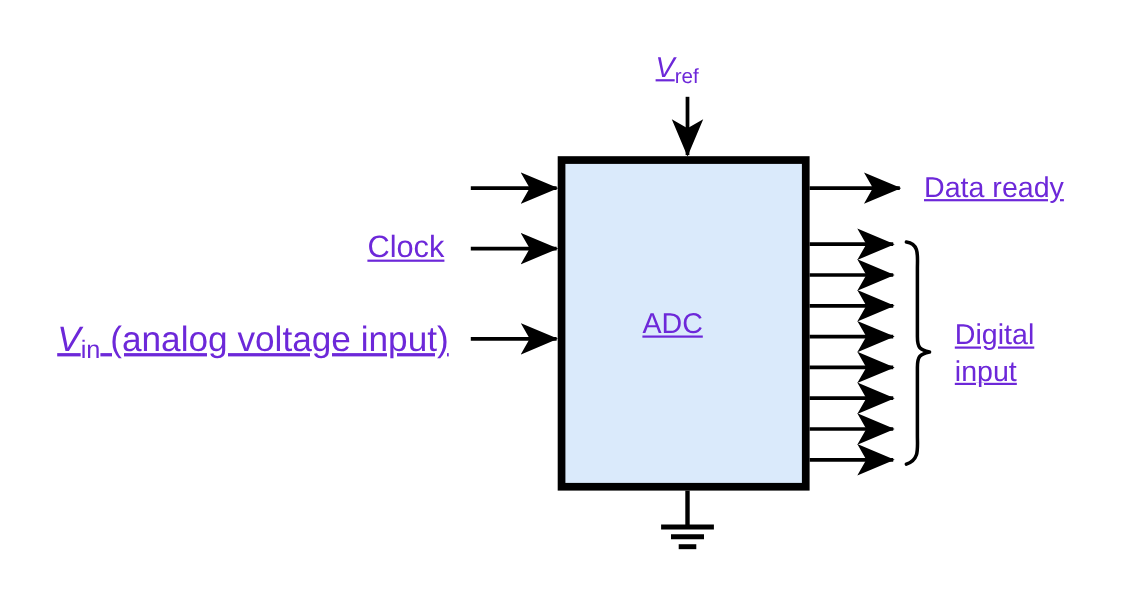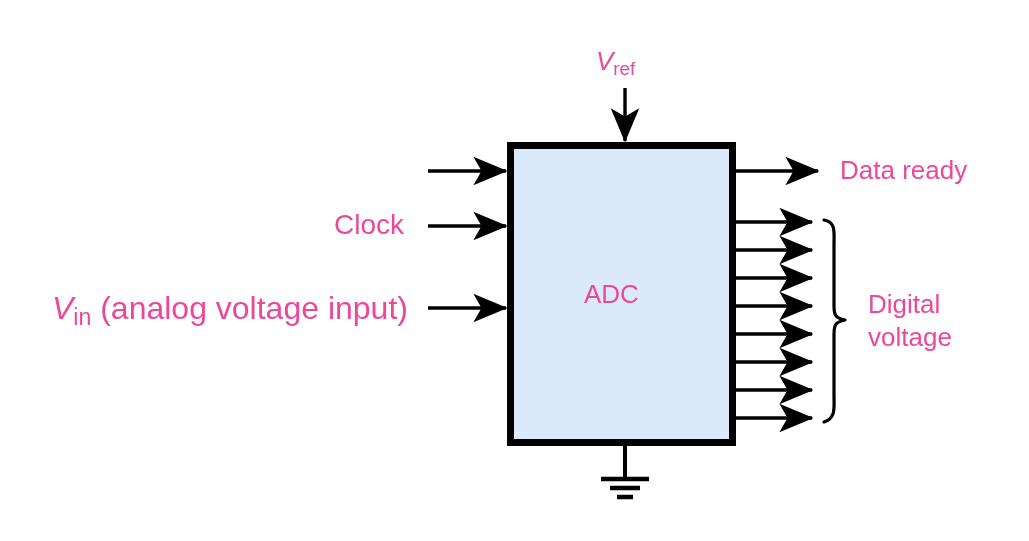--- a/index.html
+++ b/index.html
@@ -24,21 +24,22 @@
     position: absolute;
     left: 0;
     top: 0;
     width: 1029px;
     height: 541px;
   }
   .lbl {
     position: absolute;
     white-space: pre;
     line-height: 1;
-    color: #ec4899;
+    color: #6d28d9;
+    text-decoration: underline;
   }
   .lbl-var {
     font-style: italic;
   }
   .lbl-sub {
     font-style: normal;
     font-size: 0.72em;
     vertical-align: baseline;
     position: relative;
     top: 0.26em;
@@ -132,15 +133,15 @@
   <div class="lbl" id="label-clock">Clock</div>
 
   <div class="lbl" id="label-vin"><span class="lbl-var">V</span><span class="lbl-sub">in</span><span> (analog voltage input)</span></div>
 
   <div class="lbl" id="label-vref"><span class="lbl-var">V</span><span class="lbl-sub">ref</span></div>
 
   <div class="lbl" id="label-adc">ADC</div>
 
   <div class="lbl" id="label-data-ready">Data ready</div>
 
-  <div class="lbl" id="label-digital-output"><span>Digital</span><br><span>voltage</span></div>
+  <div class="lbl" id="label-digital-output"><span>Digital</span><br><span>input</span></div>
 
 </div>
 
 </body></html>

